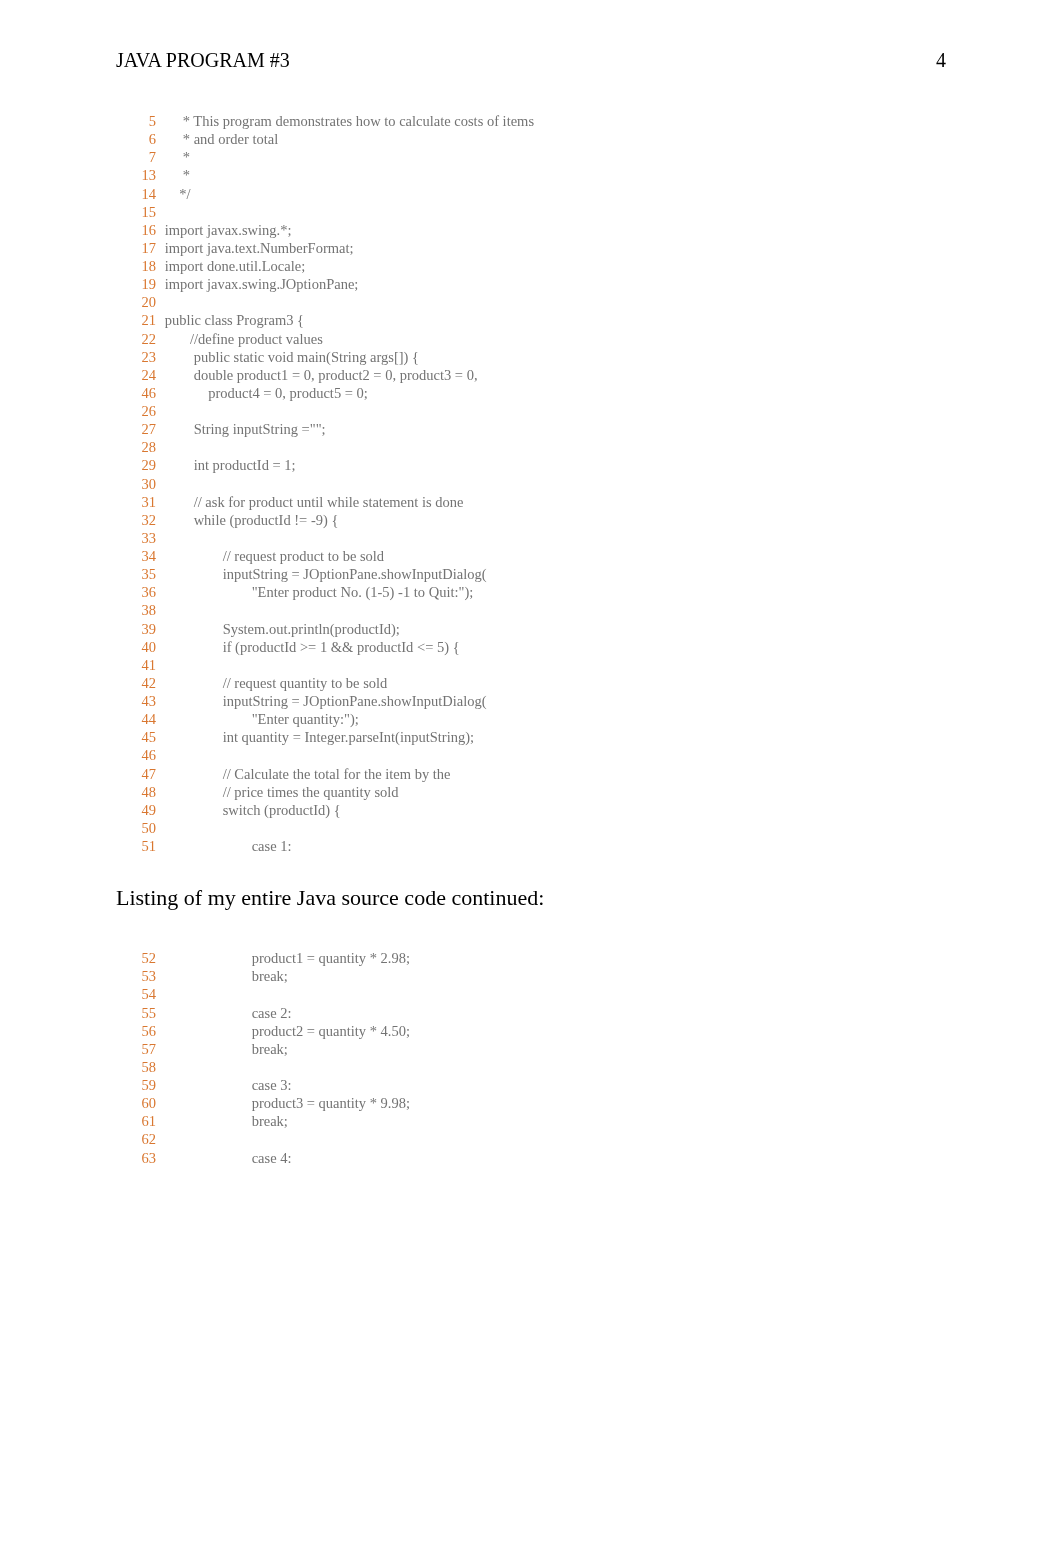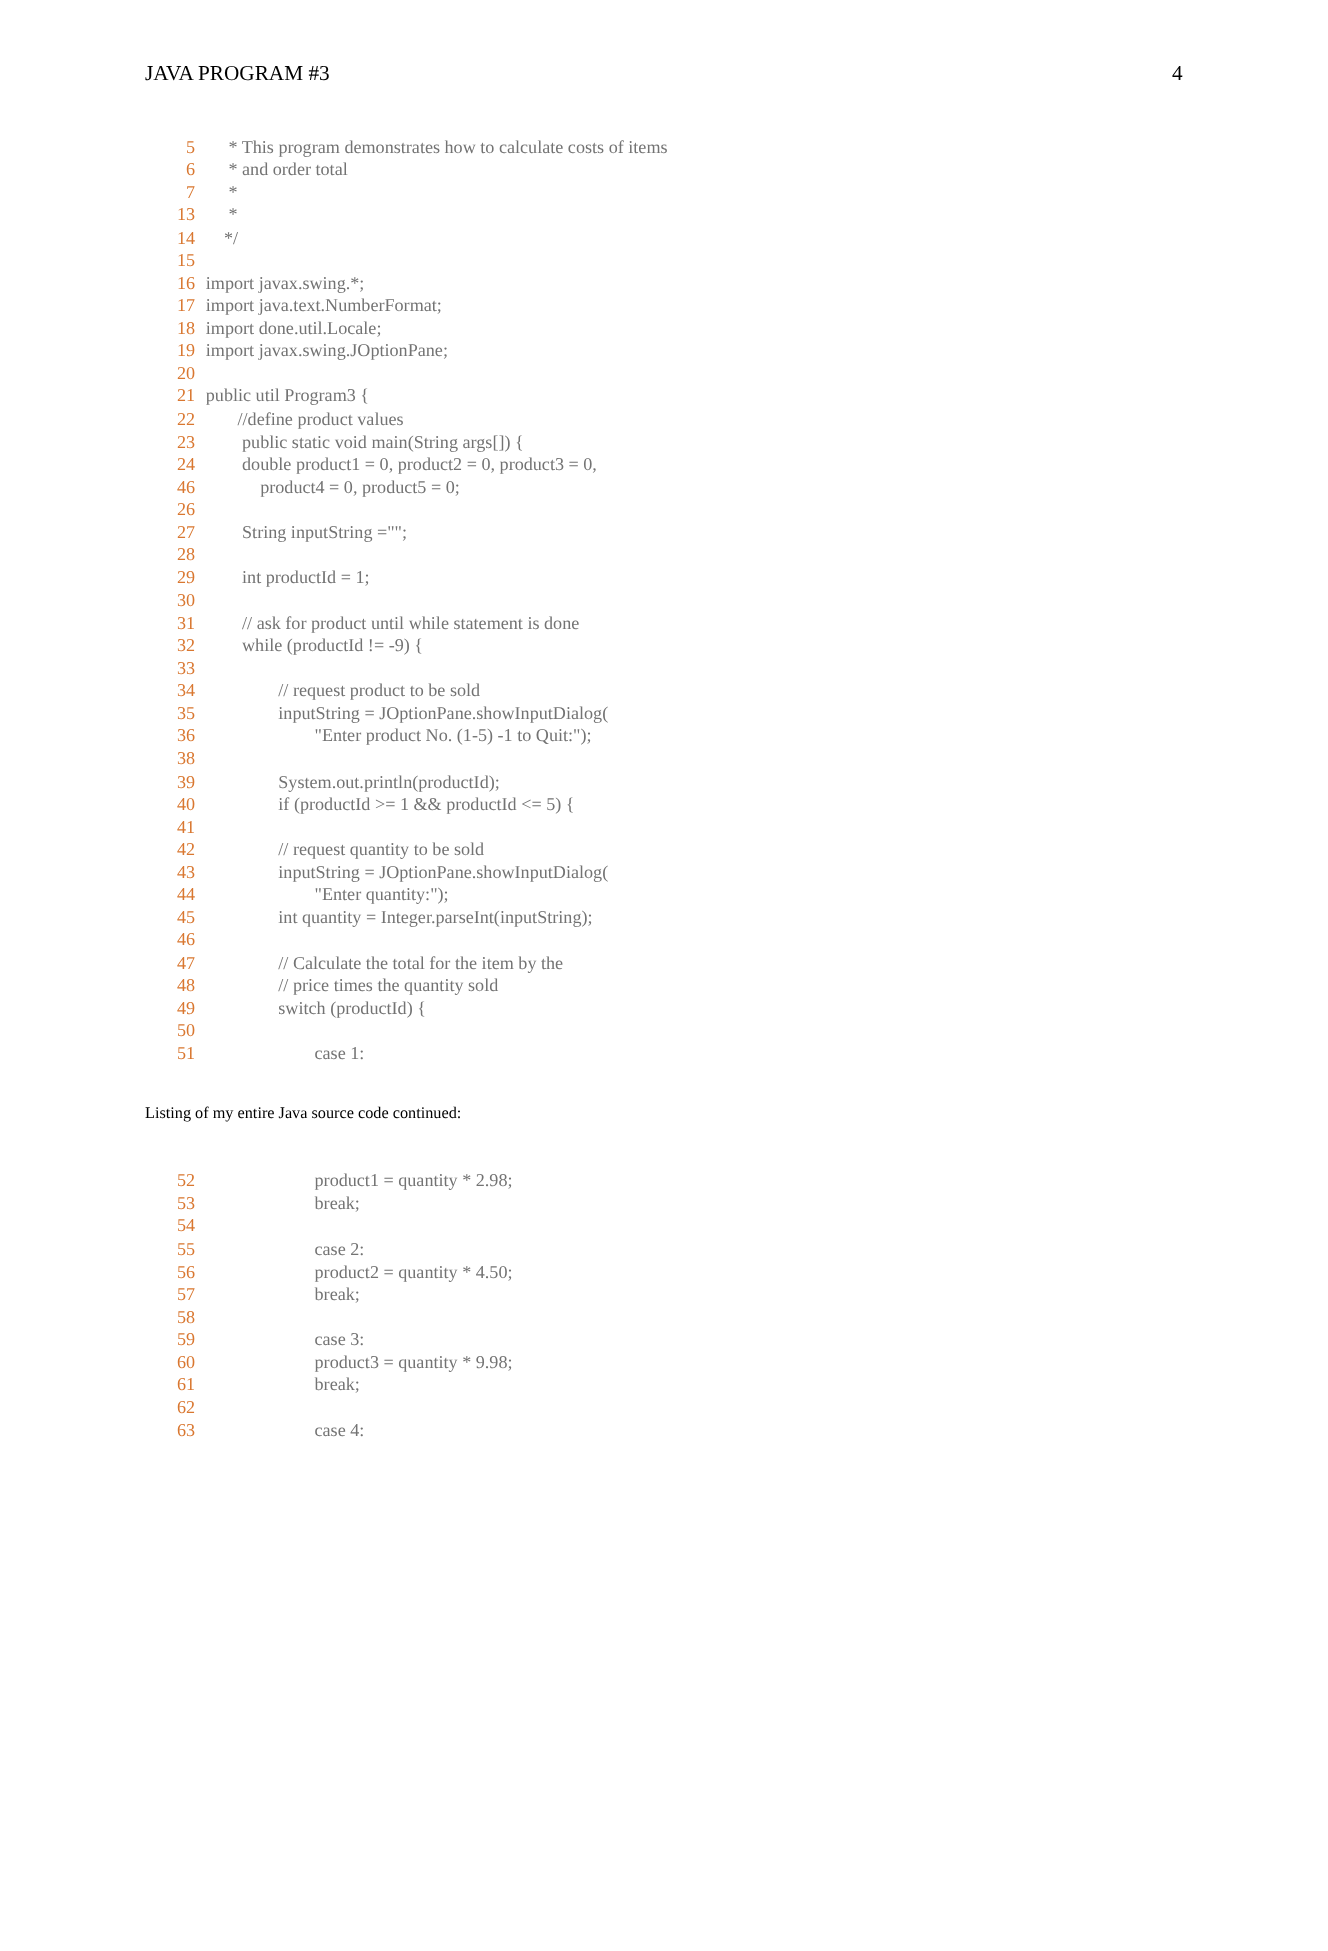--- a/index.html
+++ b/index.html
@@ -9,21 +9,21 @@
     }
     body {
       font-family: "Times New Roman", Times, serif;
       background: #fff;
       width: 1062px;
       padding: 49px 116px 60px 116px;
     }
     .header {
       display: flex;
       justify-content: space-between;
-      font-size: 17px;
+      font-size: 20px;
       color: #000;
       margin-bottom: 40px;
     }
     .code-block {
       font-family: "Times New Roman", Times, serif;
       font-size: 14.5px;
       line-height: 1.25;
       margin-left: 18px;
       margin-bottom: 30px;
     }
@@ -35,21 +35,21 @@
       color: #d97730;
       text-align: right;
       width: 22px;
       flex-shrink: 0;
     }
     .code-text {
       color: #737373;
       margin-left: 5px;
     }
     .section-text {
-      font-size: 13px;
+      font-size: 22px;
       color: #000;
       margin: 22px 0 38px 0;
     }
   </style>
 </head>
 <body>
 
 <div class="header">
   <span>JAVA PROGRAM #3</span>
   <span>4</span>
@@ -60,21 +60,21 @@
     <div class="code-line"><span class="line-num">6</span><span class="code-text">      * and order total</span></div>
     <div class="code-line"><span class="line-num">7</span><span class="code-text">      *</span></div>
     <div class="code-line"><span class="line-num">13</span><span class="code-text">      *</span></div>
     <div class="code-line"><span class="line-num">14</span><span class="code-text">     */</span></div>
     <div class="code-line"><span class="line-num">15</span><span class="code-text"> </span></div>
     <div class="code-line"><span class="line-num">16</span><span class="code-text"> import javax.swing.*;</span></div>
     <div class="code-line"><span class="line-num">17</span><span class="code-text"> import java.text.NumberFormat;</span></div>
     <div class="code-line"><span class="line-num">18</span><span class="code-text"> import done.util.Locale;</span></div>
     <div class="code-line"><span class="line-num">19</span><span class="code-text"> import javax.swing.JOptionPane;</span></div>
     <div class="code-line"><span class="line-num">20</span><span class="code-text"> </span></div>
-    <div class="code-line"><span class="line-num">21</span><span class="code-text"> public util Program3 {</span></div>
+    <div class="code-line"><span class="line-num">21</span><span class="code-text"> public class Program3 {</span></div>
     <div class="code-line"><span class="line-num">22</span><span class="code-text">        //define product values</span></div>
     <div class="code-line"><span class="line-num">23</span><span class="code-text">         public static void main(String args[]) {</span></div>
     <div class="code-line"><span class="line-num">24</span><span class="code-text">         double product1 = 0, product2 = 0, product3 = 0,</span></div>
     <div class="code-line"><span class="line-num">46</span><span class="code-text">             product4 = 0, product5 = 0;</span></div>
     <div class="code-line"><span class="line-num">26</span><span class="code-text"> </span></div>
     <div class="code-line"><span class="line-num">27</span><span class="code-text">         String inputString ="";</span></div>
     <div class="code-line"><span class="line-num">28</span><span class="code-text"> </span></div>
     <div class="code-line"><span class="line-num">29</span><span class="code-text">         int productId = 1;</span></div>
     <div class="code-line"><span class="line-num">30</span><span class="code-text"> </span></div>
     <div class="code-line"><span class="line-num">31</span><span class="code-text">         // ask for product until while statement is done</span></div>

